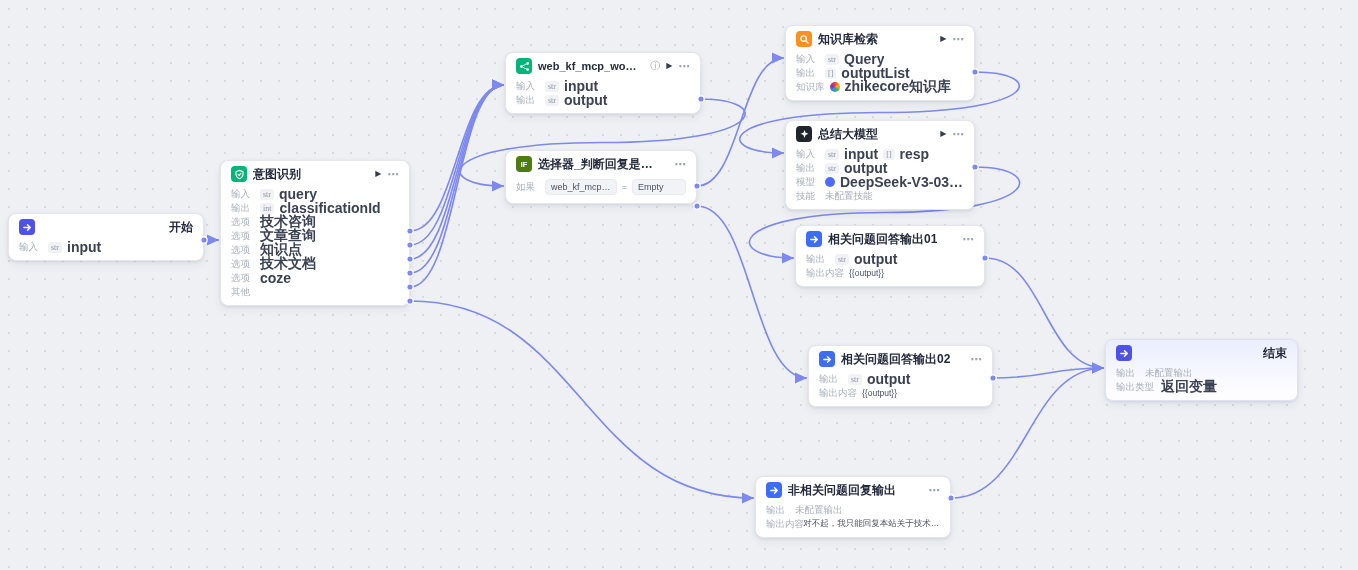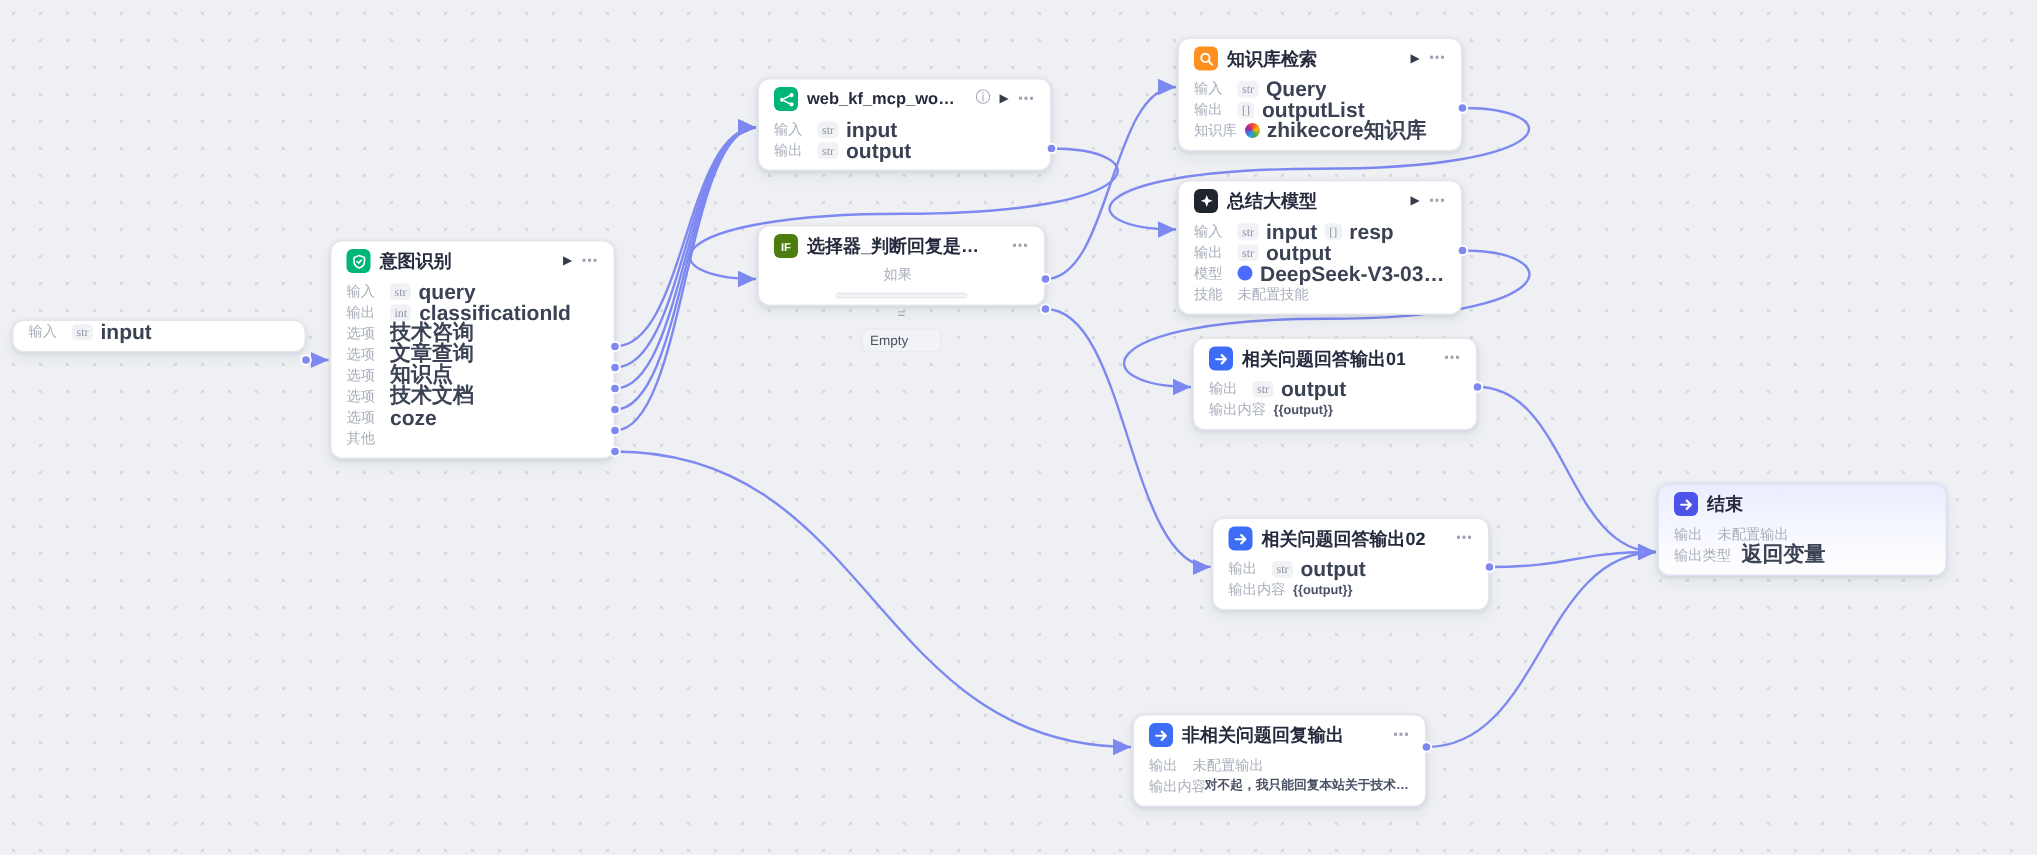--- a/index.html
+++ b/index.html
@@ -4,35 +4,35 @@
 <style>
   html,body{margin:0;padding:0;background:#e9ebee;font-family:"Liberation Sans","DejaVu Sans",sans-serif;}
   .canvas{position:relative;width:1358px;height:570px;background-color:#eef0f3;
     background-image:radial-gradient(circle,#d7d9de 1px,transparent 1.3px);
     background-size:18px 18px;overflow:hidden;}
   svg.layer{position:absolute;left:0;top:0;width:1358px;height:570px;pointer-events:none;}
   #edges{z-index:1}
   #ports{z-index:3}
   .node{position:absolute;z-index:2;background:#fff;border:1px solid #e4e6ec;border-radius:8px;
     box-shadow:0 1px 3px rgba(42,53,92,.10),0 4px 10px rgba(42,53,92,.06);padding-bottom:6px;box-sizing:border-box;}
-  .node-header{display:flex;align-items:center;gap:6px;padding:5px 10px;height:16px;}
+  .node-header{display:flex;align-items:center;gap:6px;padding:5px 10px;height:16px;justify-content:space-between;}
   .node-title{font-size:12px;font-weight:700;color:#252b3d;white-space:nowrap;overflow:hidden;text-overflow:ellipsis;}
   .spacer{flex:1}
   .hicon{color:#9ba1ae;font-size:10px;line-height:1;}
   .play{color:#353c4e;font-size:8px;}
   .more{font-weight:700;font-size:11px;letter-spacing:.5px;}
   .nicon{width:16px;height:16px;border-radius:4px;display:flex;align-items:center;justify-content:center;flex:none;color:#fff;font-weight:700;font-size:7.5px;}
   .row{display:flex;align-items:center;gap:5px;height:14px;padding:0 10px;font-size:10px;white-space:nowrap;}
   .opts{}
   .lbl{color:#a8aebb;font-size:9.5px;min-width:24px;}
   .typ{font-family:Liberation Serif, serif;font-size:8px;color:#8d94a3;background:#f1f2f6;border-radius:3px;padding:0 3px;line-height:11px;flex:none;}
   .val{color:#3b4254;font-weight:600;font-size:14px;overflow:hidden;text-overflow:ellipsis;}
-  .plain{color:#4a5164;font-weight:700;font-size:8.5px;overflow:hidden;text-overflow:ellipsis;}
+  .plain{color:#4a5164;font-weight:400;font-size:8.5px;overflow:hidden;text-overflow:ellipsis;}
   .muted{color:#a8aebb;font-size:9.5px;}
-  .cond-row{height:20px;flex-direction:column;}
+  .cond-row{height:20px;}
   .cond-box{background:#f2f3f7;border:1px solid #e8eaef;border-radius:4px;font-size:9px;color:#4a5164;padding:1px 5px;line-height:12px;}
   .cond-left{flex:1;overflow:hidden;text-overflow:ellipsis;}
   .cond-right{width:42px;}
   .cond-op{color:#8d94a3;font-size:9px;}
   .else-input{flex:1;height:13px;background:#fff;border:1px solid #e4e6ec;border-radius:4px;}
   .kb-dot{width:10px;height:10px;border-radius:50%;background:conic-gradient(#f44336,#ffb300,#4caf50,#2196f3,#9c27b0,#f44336);flex:none;}
   .model-dot{width:10px;height:10px;border-radius:50%;background:#4d6bfe;flex:none;}
   .node-end{background:linear-gradient(180deg,#eaedfe,#fdfdff 85%);border-color:#dfe2f4;}
   .edge{fill:none;stroke:#7d88f1;stroke-width:1.6;}
   .port-dot{fill:#7d88f1;stroke:#fff;stroke-width:1.3;}
@@ -61,20 +61,28 @@
         <path d="M 697 206 C 752 206, 752 378, 807 378" class="edge" marker-end="url(#arrow)"></path>
         <path d="M 975 72 C 1045 72, 1045 112.5, 879.5 112.5 C 714 112.5, 714 153, 784 153" class="edge" marker-end="url(#arrow)"></path>
         <path d="M 975 167 C 1045 167, 1045 212.5, 884.5 212.5 C 724 212.5, 724 258, 794 258" class="edge" marker-end="url(#arrow)"></path>
         <path d="M 985 258 C 1044.5 258, 1044.5 368, 1104 368" class="edge" marker-end="url(#arrow)"></path>
         <path d="M 993 378 C 1048.5 378, 1048.5 368, 1104 368" class="edge" marker-end="url(#arrow)"></path>
         <path d="M 951 498 C 1027.5 498, 1027.5 368, 1104 368" class="edge" marker-end="url(#arrow)"></path>
       </g>
   </svg>
 
   <div class="node" style="left:8px;top:213px;width:196px;">
+    <div class="node-header">
+      <span class="nicon" style="background:#4d53e8">
+        <svg width="11" height="11" viewBox="0 0 12 12">
+            <path d="M2 6h7M6 3l3 3-3 3" stroke="#fff" stroke-width="1.6" fill="none" stroke-linecap="round" stroke-linejoin="round"></path>
+          </svg>
+      </span>
+      <span class="node-title">开始</span>
+    </div>
     <div class="row">
       <span class="lbl">输入</span>
       <span class="typ">str</span>
       <span class="val">input</span>
     </div>
   </div>
 
   <div class="node" style="left:220px;top:160px;width:190px;">
     <div class="node-header">
       <span class="nicon" style="background:#00b578">
@@ -291,21 +299,21 @@
     <div class="row">
       <span class="lbl">输出</span>
       <span class="muted">未配置输出</span>
     </div>
     <div class="row">
       <span class="lbl">输出内容</span>
       <span class="plain">对不起，我只能回复本站关于技术的问题。</span>
     </div>
   </div>
 
-  <div class="node node-end" style="left:1105px;top:322px;width:193px;">
+  <div class="node node-end" style="left:1105px;top:339px;width:193px;">
     <div class="node-header">
       <span class="nicon" style="background:#4d53e8">
         <svg width="11" height="11" viewBox="0 0 12 12">
             <path d="M2 6h7M6 3l3 3-3 3" stroke="#fff" stroke-width="1.6" fill="none" stroke-linecap="round" stroke-linejoin="round"></path>
           </svg>
       </span>
       <span class="node-title">结束</span>
     </div>
     <div class="row">
       <span class="lbl">输出</span>

